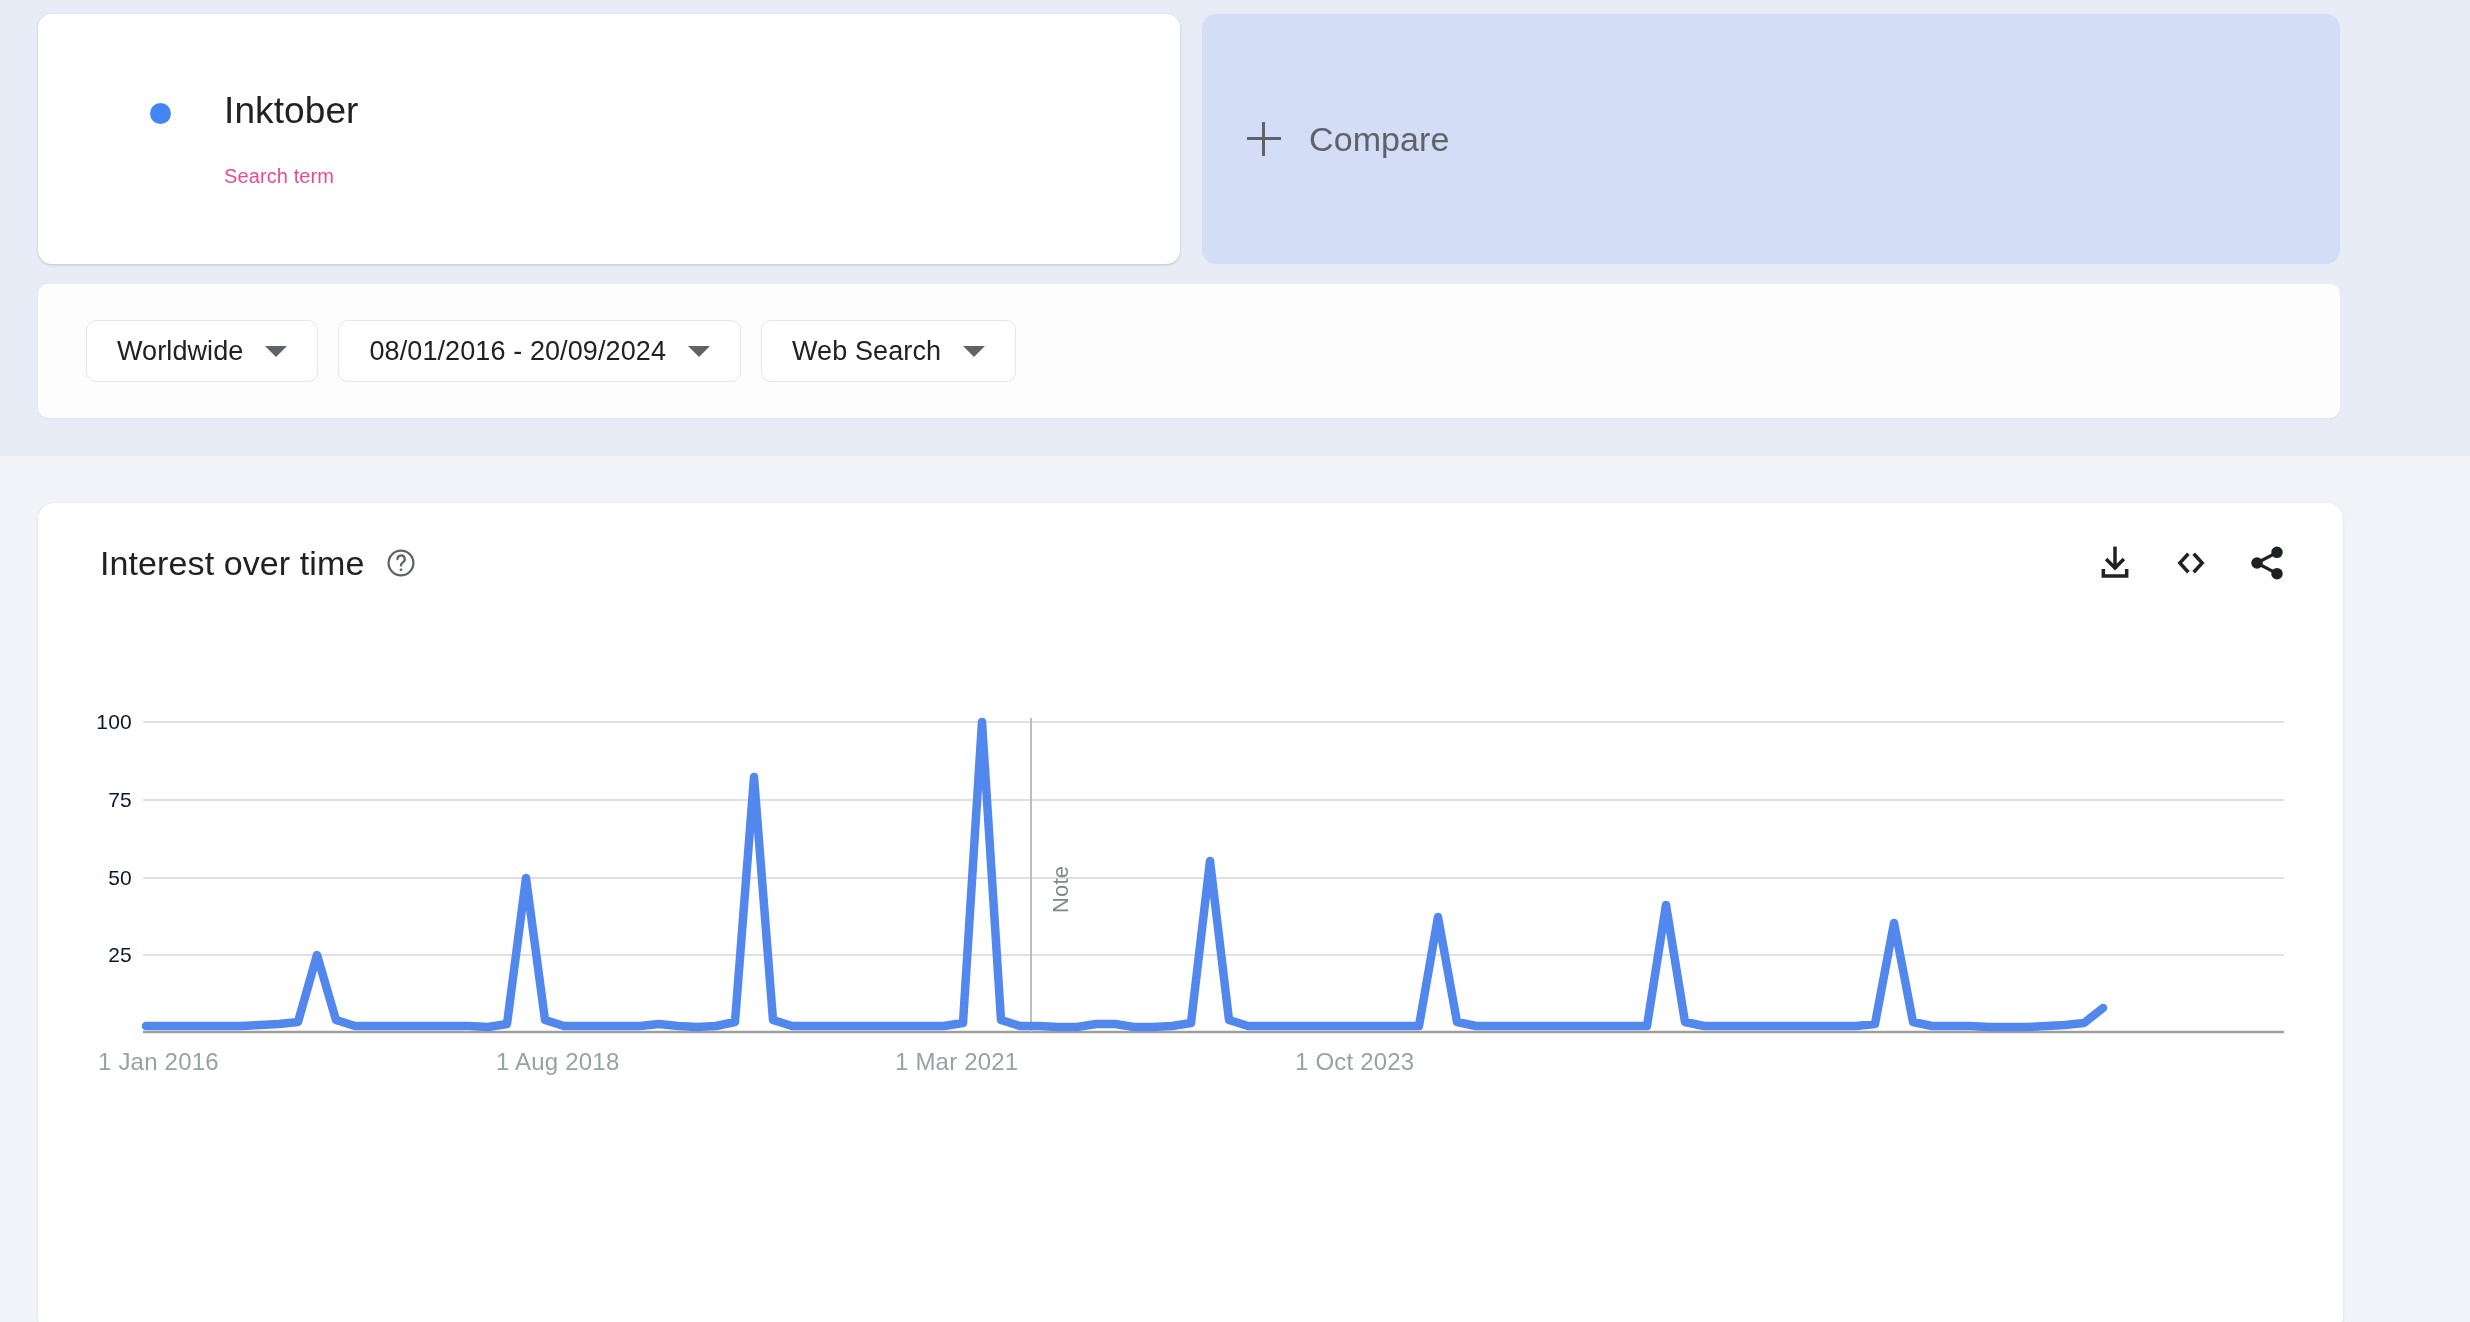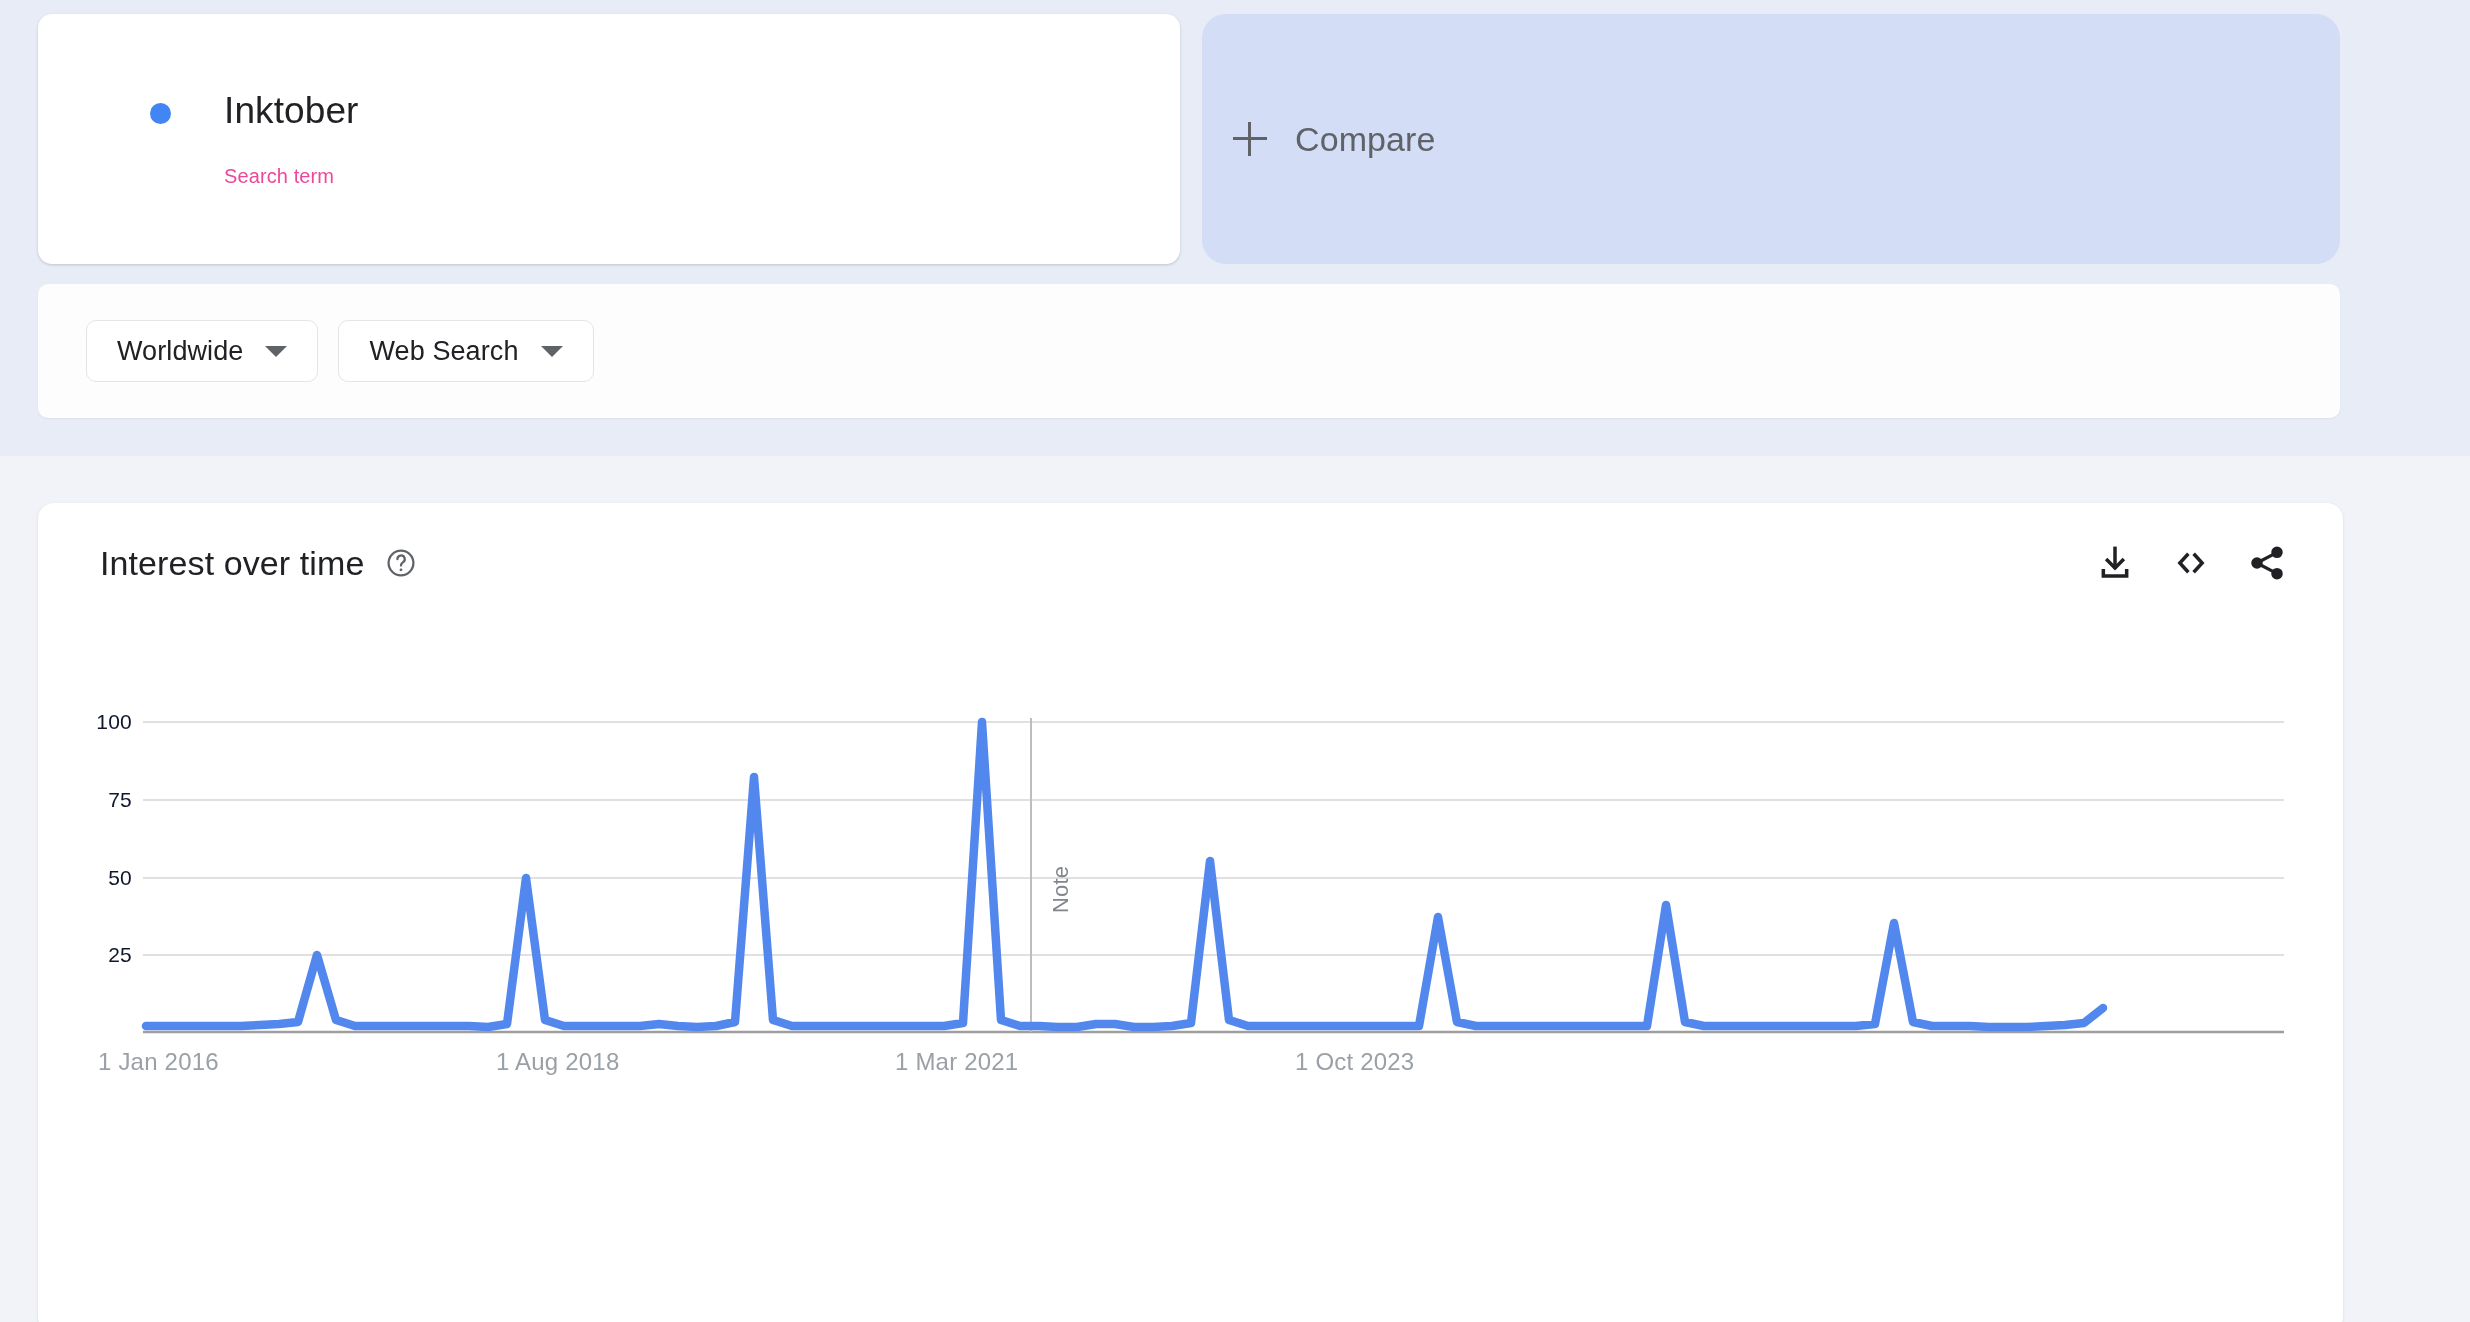--- a/index.html
+++ b/index.html
@@ -71,24 +71,24 @@
     font-size: 20px;
     line-height: 30px;
     color: #ec4899;
     margin-top: 28px;
     letter-spacing: .1px;
   }
 
   .compare-card {
     flex: 1;
     background: #d3ddf6;
-    border-radius: 24px;
-    display: flex;
-    align-items: center;
-    padding-left: 31px;
+    border-radius: 14px;
+    display: flex;
+    align-items: center;
+    padding-left: 45px;
     cursor: pointer;
   }
   .compare-plus {
     width: 34px; height: 34px;
     position: relative;
     margin-right: 28px;
     flex: 0 0 auto;
   }
   .compare-plus::before,
   .compare-plus::after {
@@ -258,20 +258,24 @@
 
 </div>
 
 <div class="filter-bar">
 
   <div class="chip">
     <span class="chip-label">Worldwide</span>
     <span class="caret"></span>
   </div>
 
+  <div class="chip">
+    <span class="chip-label">08/01/2016 - 20/09/2024</span>
+    <span class="caret"></span>
+  </div>
 
 
   <div class="chip">
     <span class="chip-label">Web Search</span>
     <span class="caret"></span>
   </div>
 
 </div>
 
 <div class="chart-card">

